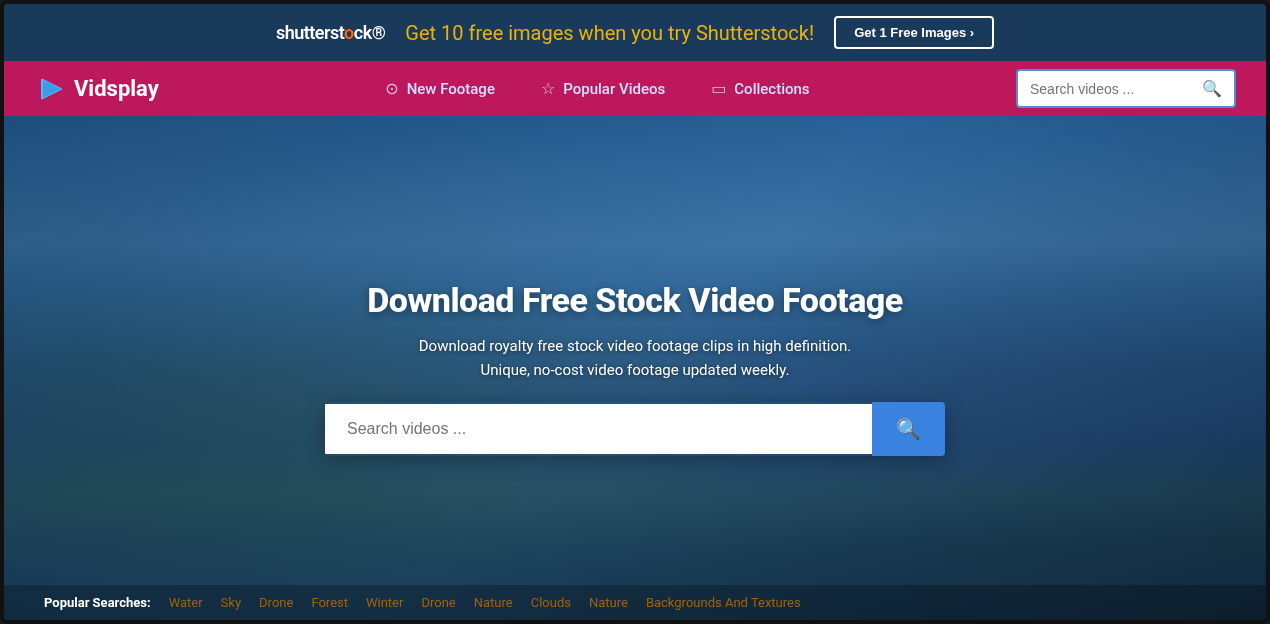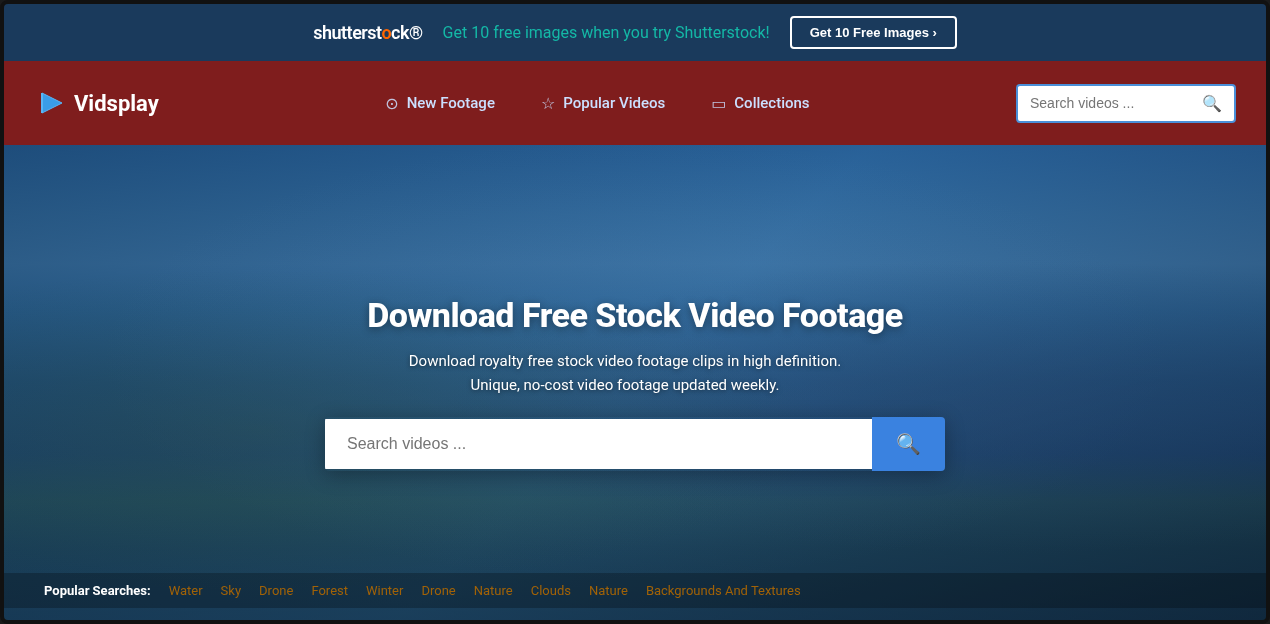--- a/index.html
+++ b/index.html
@@ -33,45 +33,45 @@
     .banner-logo {
       color: #fff;
       font-size: 18px;
       font-weight: 600;
       letter-spacing: -0.5px;
     }
     .banner-logo span {
       color: #f60;
     }
     .banner-text {
-      color: #14b8a6;
-      font-size: 16px;
+      color: #eab308;
+      font-size: 20px;
     }
     .banner-btn {
       border: 2px solid #fff;
       color: #fff;
       background: transparent;
       padding: 7px 18px;
       border-radius: 4px;
       font-size: 13px;
       font-weight: 600;
       cursor: pointer;
       white-space: nowrap;
       display: flex;
       align-items: center;
       gap: 6px;
     }
 
     
     .navbar {
-      background: #7f1d1d;
+      background: #be185d;
       display: flex;
       align-items: center;
       padding: 0 30px;
-      height: 84px;
+      height: 55px;
       flex-shrink: 0;
       gap: 24px;
     }
     .nav-logo {
       display: flex;
       align-items: center;
       gap: 8px;
       text-decoration: none;
       margin-right: 20px;
     }
@@ -173,20 +173,21 @@
         radial-gradient(ellipse at 80% 55%, rgba(40,70,110,0.4) 0%, transparent 40%),
         radial-gradient(ellipse at 50% 45%, rgba(80,130,180,0.2) 0%, transparent 60%);
     }
     .hero-content {
       position: relative;
       z-index: 2;
       text-align: center;
       padding: 20px;
       display: flex;
       flex-direction: column;
+      align-items: center;
       gap: 14px;
     }
     .hero-title {
       color: #fff;
       font-size: 34px;
       font-weight: 800;
       text-shadow: 0 2px 8px rgba(0,0,0,0.4);
       letter-spacing: -0.5px;
     }
     .hero-subtitle {
@@ -224,21 +225,21 @@
       color: #fff;
       font-size: 20px;
       display: flex;
       align-items: center;
       justify-content: center;
     }
 
     
     .popular-bar {
       position: absolute;
-      bottom: 12px;
+      bottom: 0;
       left: 0;
       right: 0;
       background: rgba(0,0,0,0.25);
       padding: 10px 40px;
       display: flex;
       align-items: center;
       gap: 18px;
       z-index: 2;
     }
     .popular-label {
@@ -258,21 +259,21 @@
 </head>
 <body>
 
 <div class="screen-wrapper">
 
   <div class="top-banner">
     <span class="banner-logo">
       shutterst<span>o</span>ck®
     </span>
     <span class="banner-text">Get 10 free images when you try Shutterstock!</span>
-    <button class="banner-btn">Get 10 Free Images ›</button>
+    <button class="banner-btn">Get 1 Free Images ›</button>
   </div>
 
   <nav class="navbar">
     <a class="nav-logo" href="#">
       <svg class="logo-icon" viewBox="0 0 32 32" fill="none" xmlns="http://www.w3.org/2000/svg">
         <polygon points="8,6 28,16 8,26" fill="#3a9de8" stroke="#5ab5f5" stroke-width="1"></polygon>
         <line x1="8" y1="6" x2="8" y2="26" stroke="#5ab5f5" stroke-width="2"></line>
       </svg>
       <span class="nav-logo-text">Vidsplay</span>
     </a>

